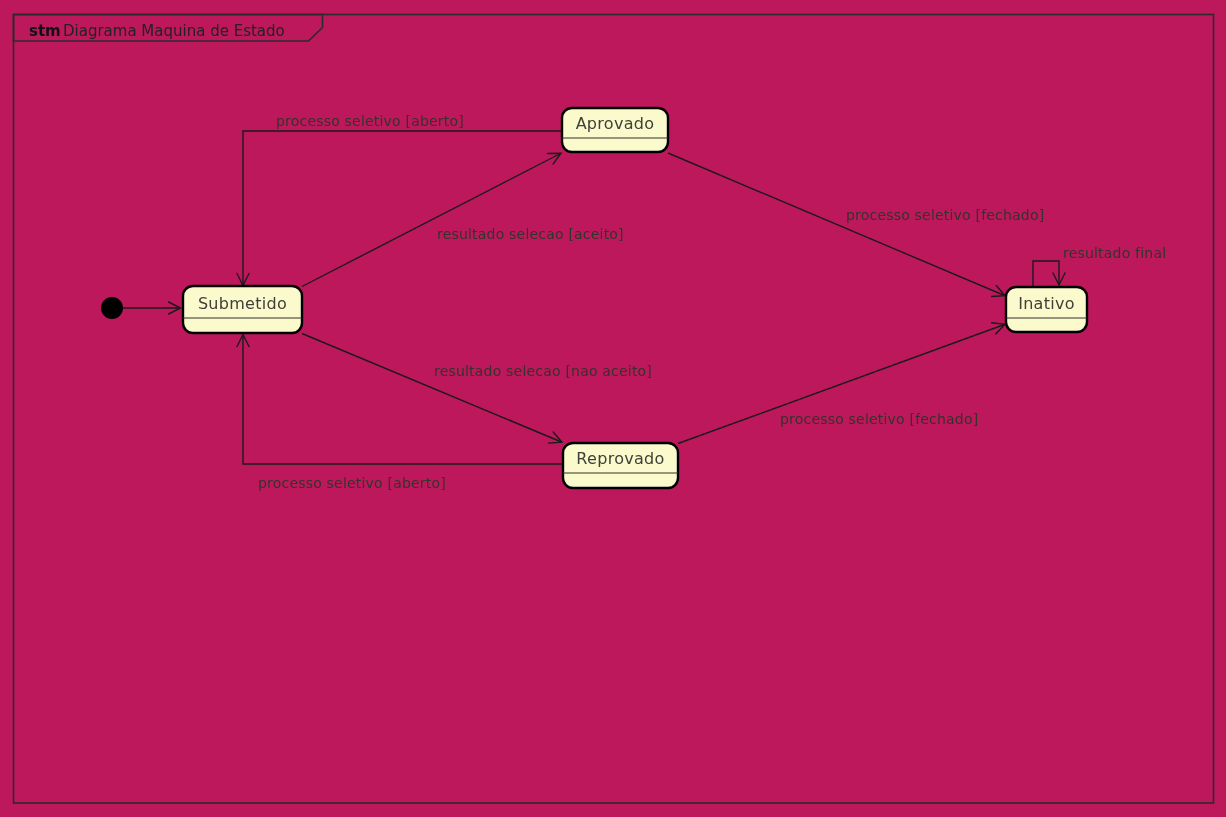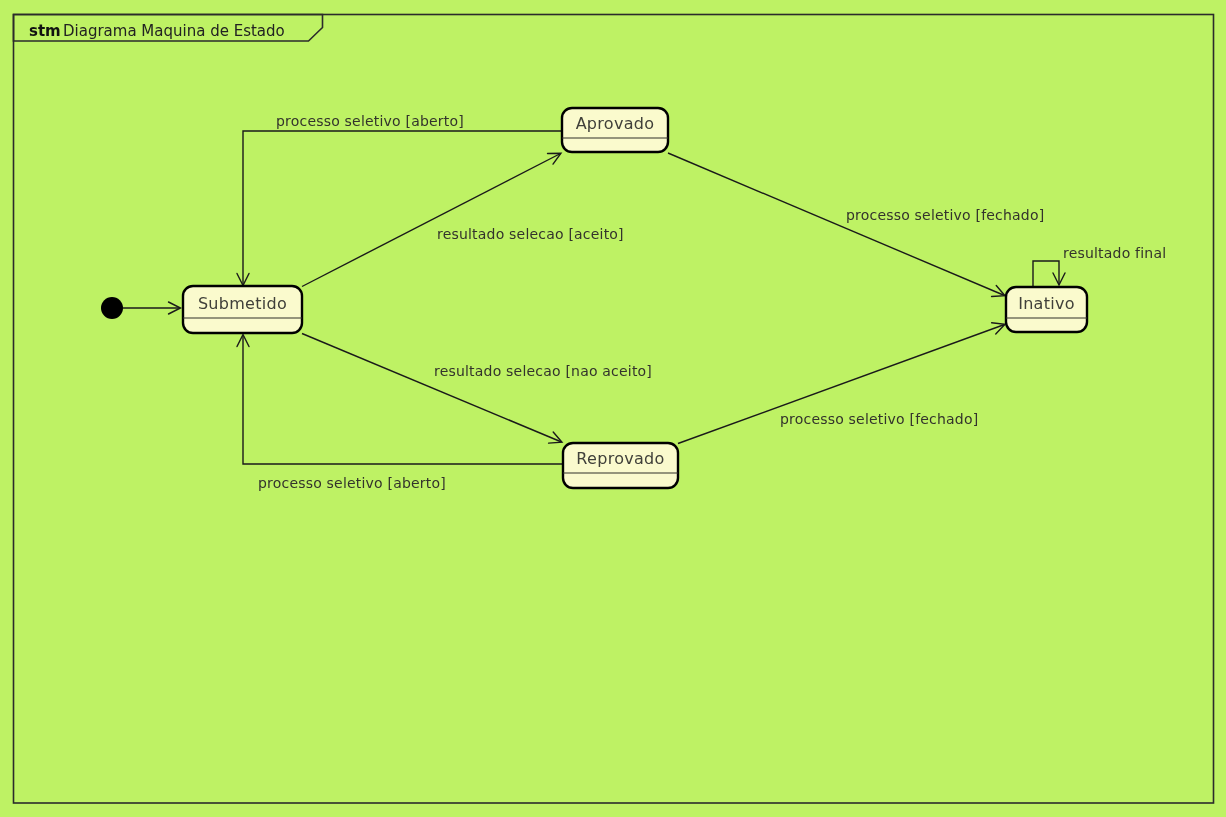--- a/index.html
+++ b/index.html
@@ -8,21 +8,21 @@
     background: #ffffff;
     width: 1226px;
     height: 817px;
     overflow: hidden;
     font-family: "DejaVu Sans", "Liberation Sans", sans-serif;
   }
   .stage {
     position: relative;
     width: 1226px;
     height: 817px;
-    background: #bef264;
+    background: #be185d;
   }
   svg { display: block; }
   text {
     font-family: "DejaVu Sans", "Liberation Sans", sans-serif;
     fill: #3a3a30;
   }
   .frame-title-kw { font-weight: bold; font-size: 15px; fill: #111111; }
   .frame-title   { font-size: 15px; fill: #222222; }
   .state-name    { font-size: 16px; letter-spacing: 0.3px; fill: #40403a; }
   .edge-label    { font-size: 14px; letter-spacing: 0.2px; fill: #33332c; }

